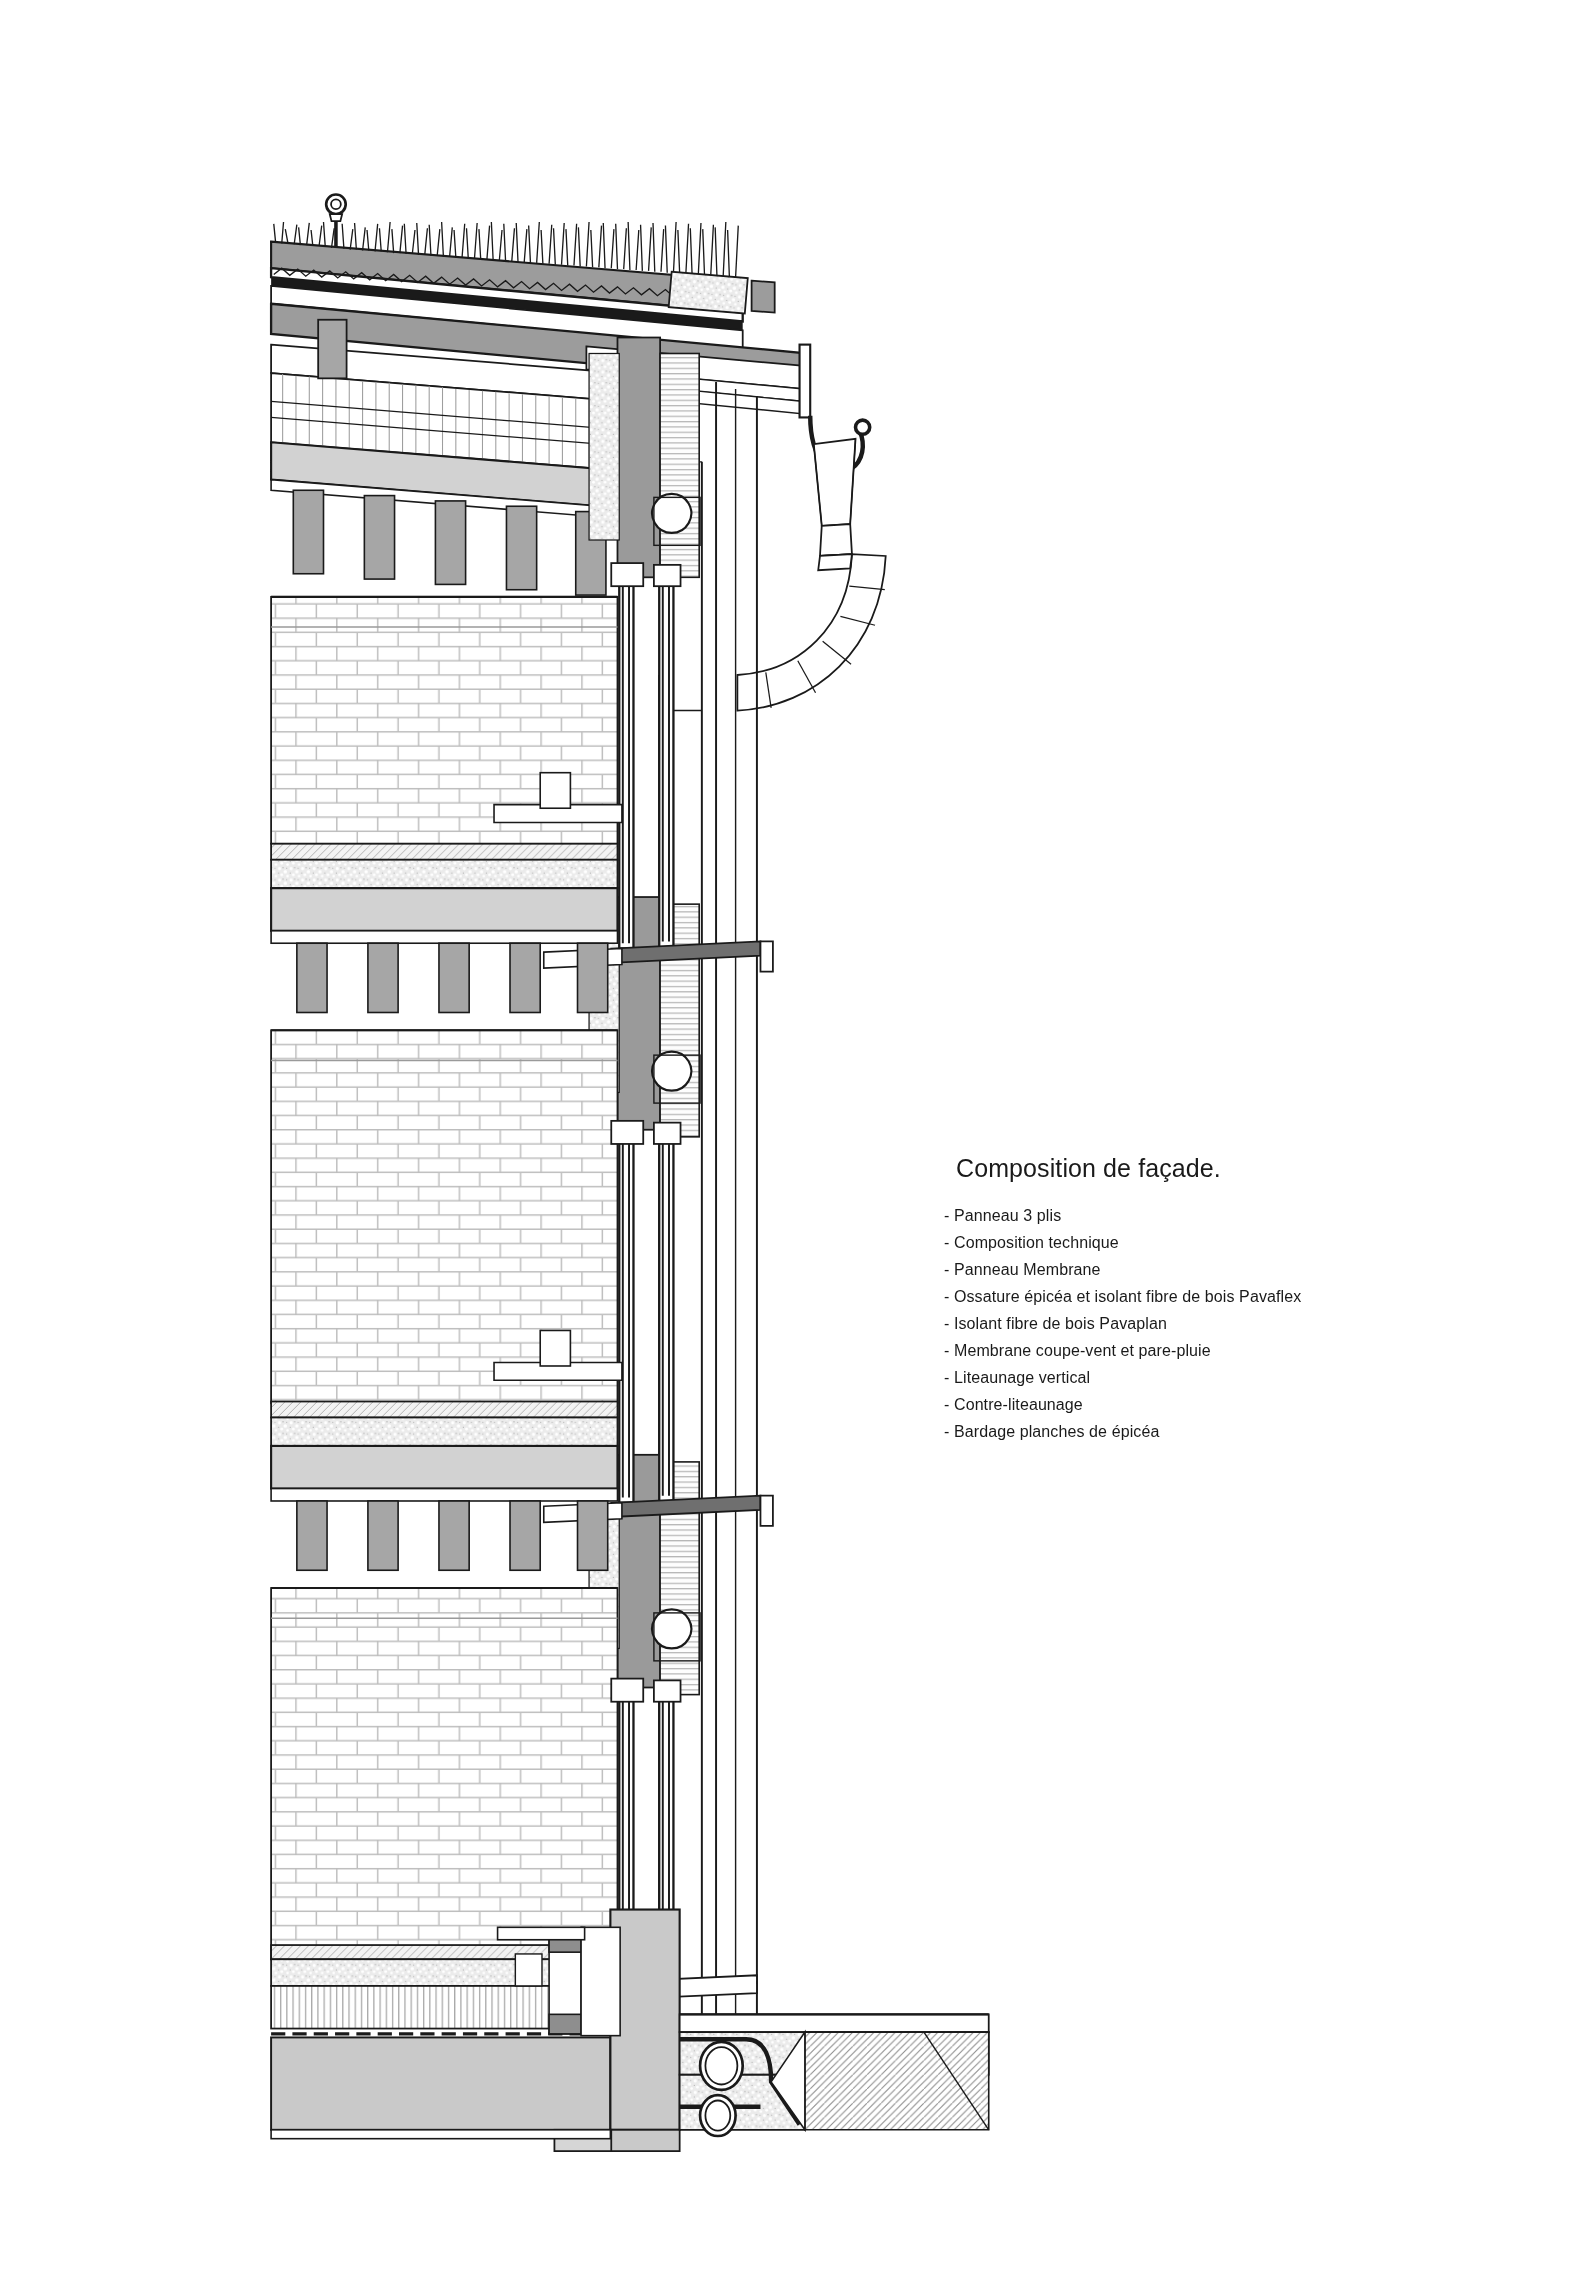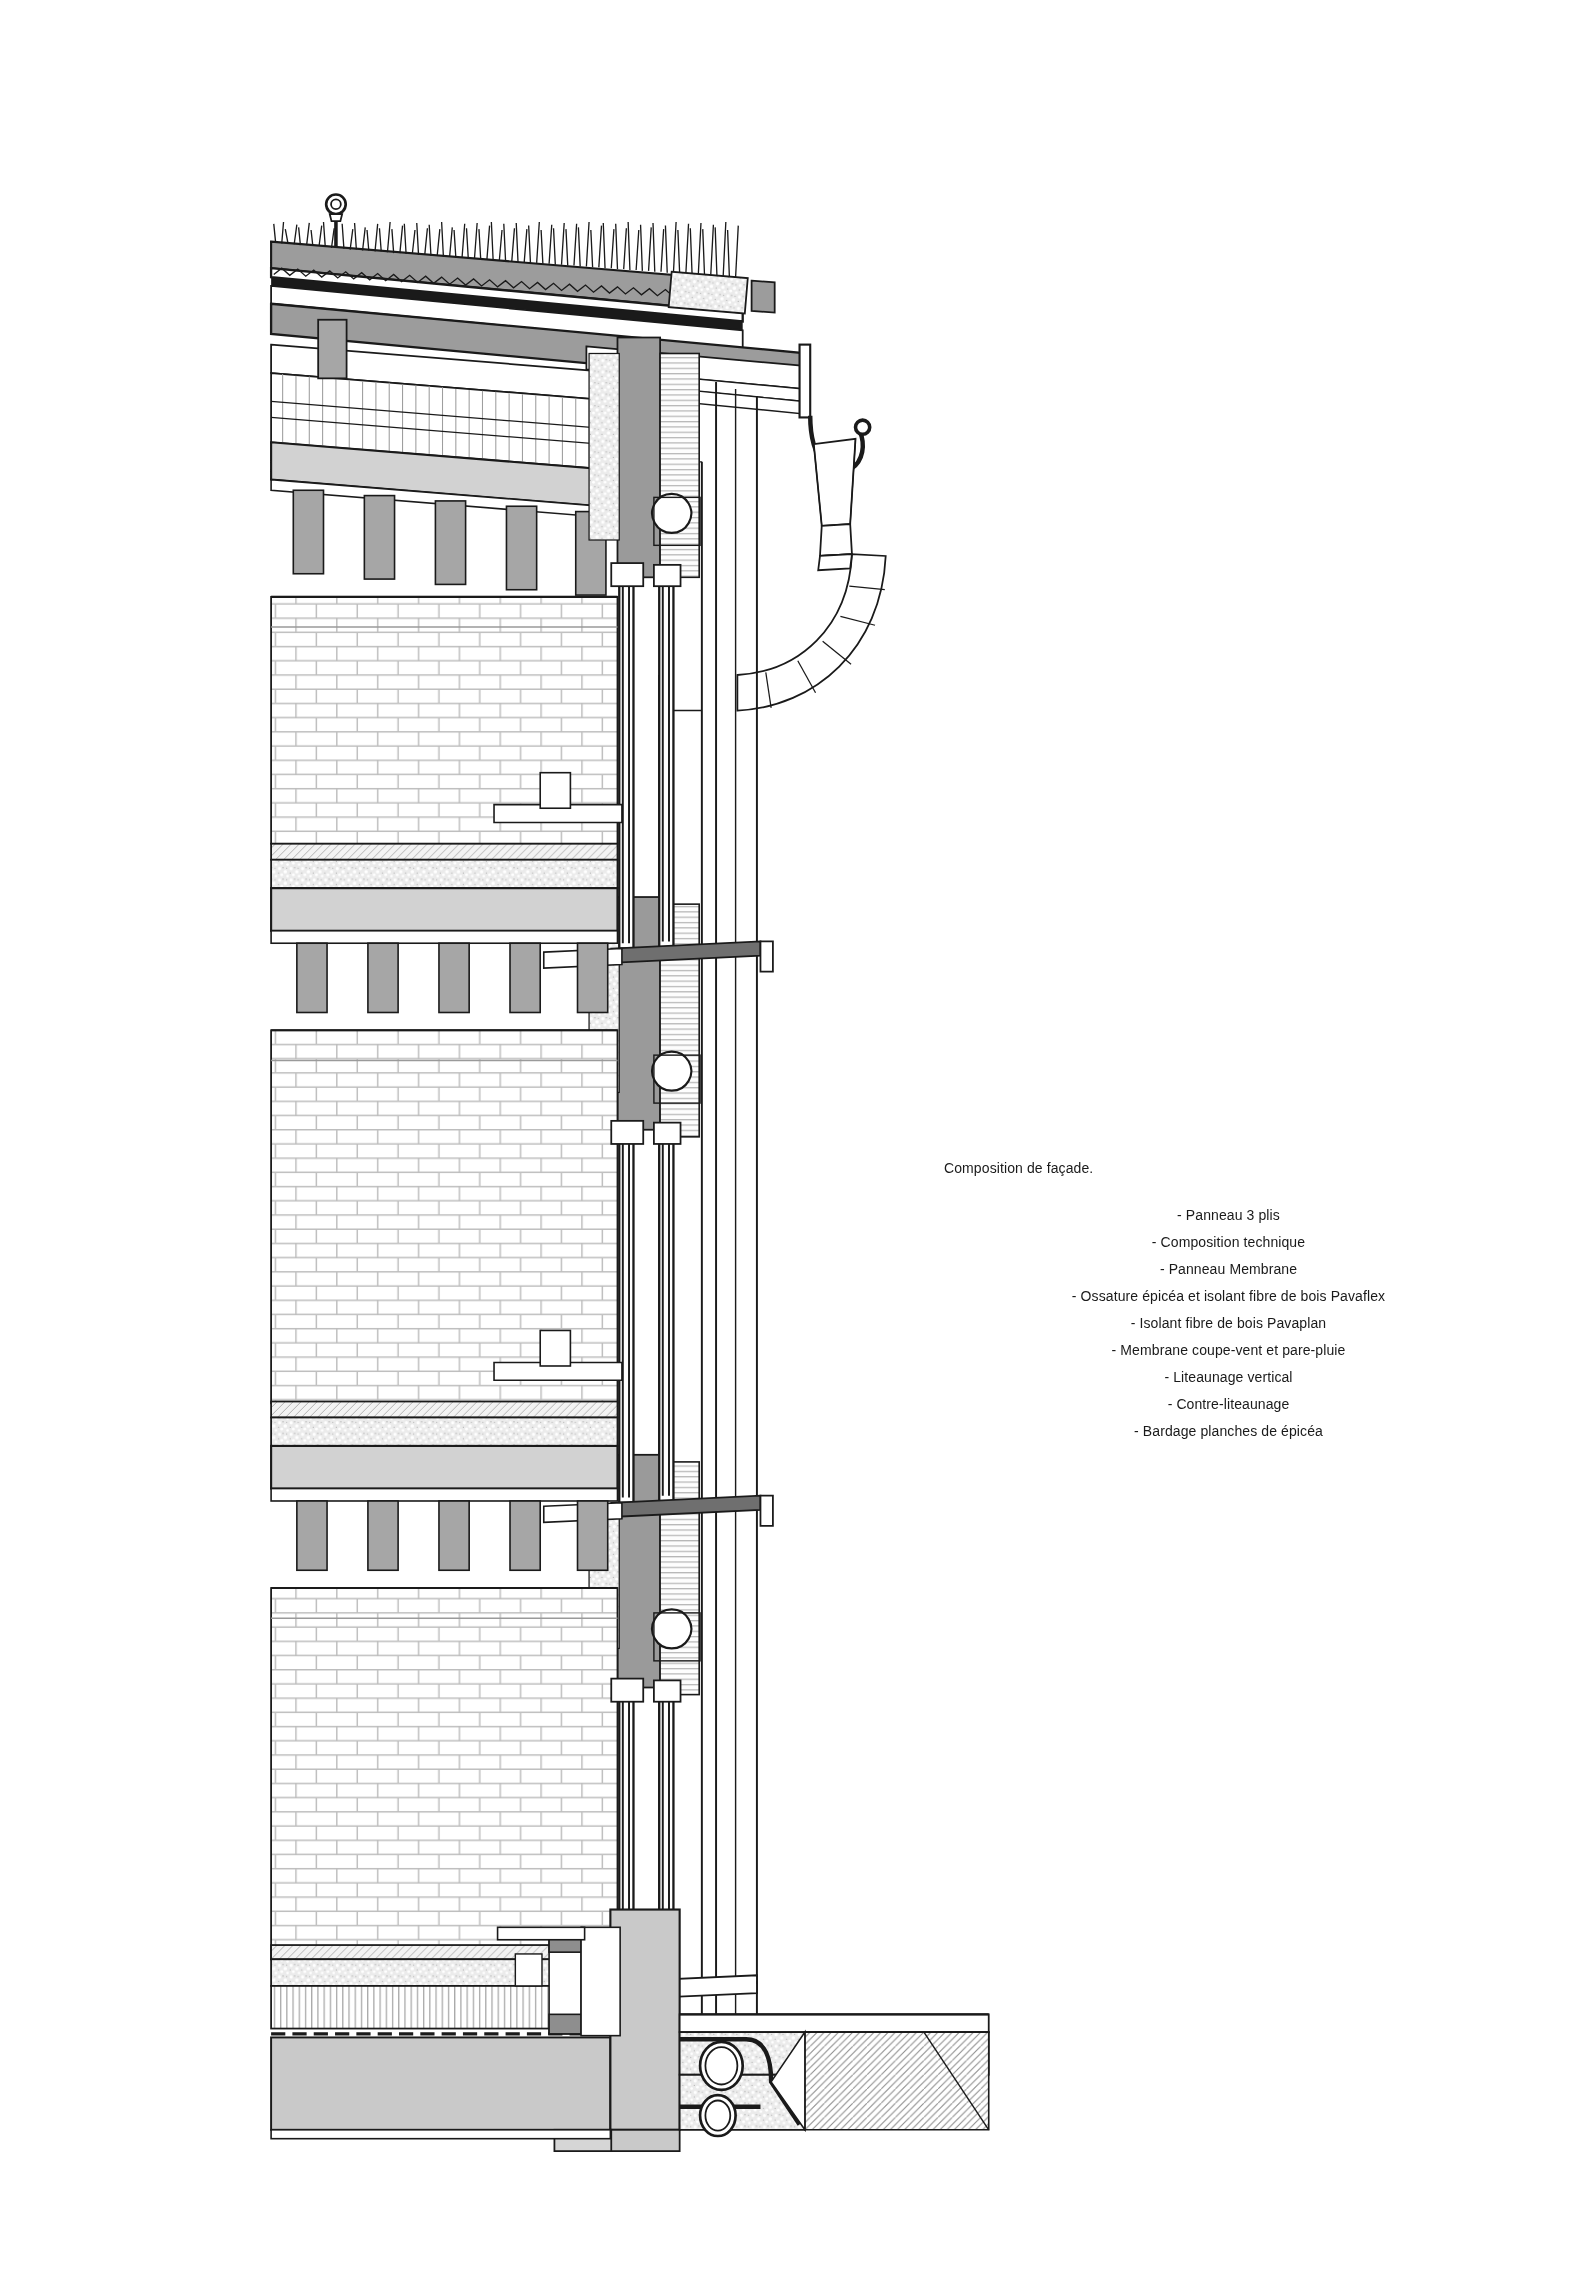--- a/index.html
+++ b/index.html
@@ -2,23 +2,23 @@
 <html style="font-size:14.2px"><head>
 <meta charset="utf-8">
 <title>Coupe de façade</title>
 <style>
   html,body{margin:0;padding:0;background:#ffffff;}
   body{width:1592px;height:2295px;position:relative;overflow:hidden;
        font-family:"Liberation Sans","DejaVu Sans",sans-serif;color:#1a1a1a;}
 
   
   #notes{position:absolute;left:944px;top:1155px;width:569px;}
-  #notes .note-title{font-size:14px;line-height:27px;letter-spacing:0.1px;white-space:nowrap;}
+  #notes .note-title{font-size:25px;line-height:27px;letter-spacing:0.1px;white-space:nowrap;margin-left:12px;}
   #notes .note-gap{height:20.4px;}
-  #notes .note-line{font-size:14px;line-height:27px;letter-spacing:0.1px;white-space:nowrap;text-align:center;}
+  #notes .note-line{font-size:16px;line-height:27px;letter-spacing:0.1px;white-space:nowrap;}
   #notes .note-line.cont{padding-left:11.5px;}
 
   
   #drawing{position:absolute;left:0;top:0;width:1592px;height:2295px;}
   #drawing svg{display:block;}
 </style>
 </head>
 <body>
 
 <div id="drawing">

